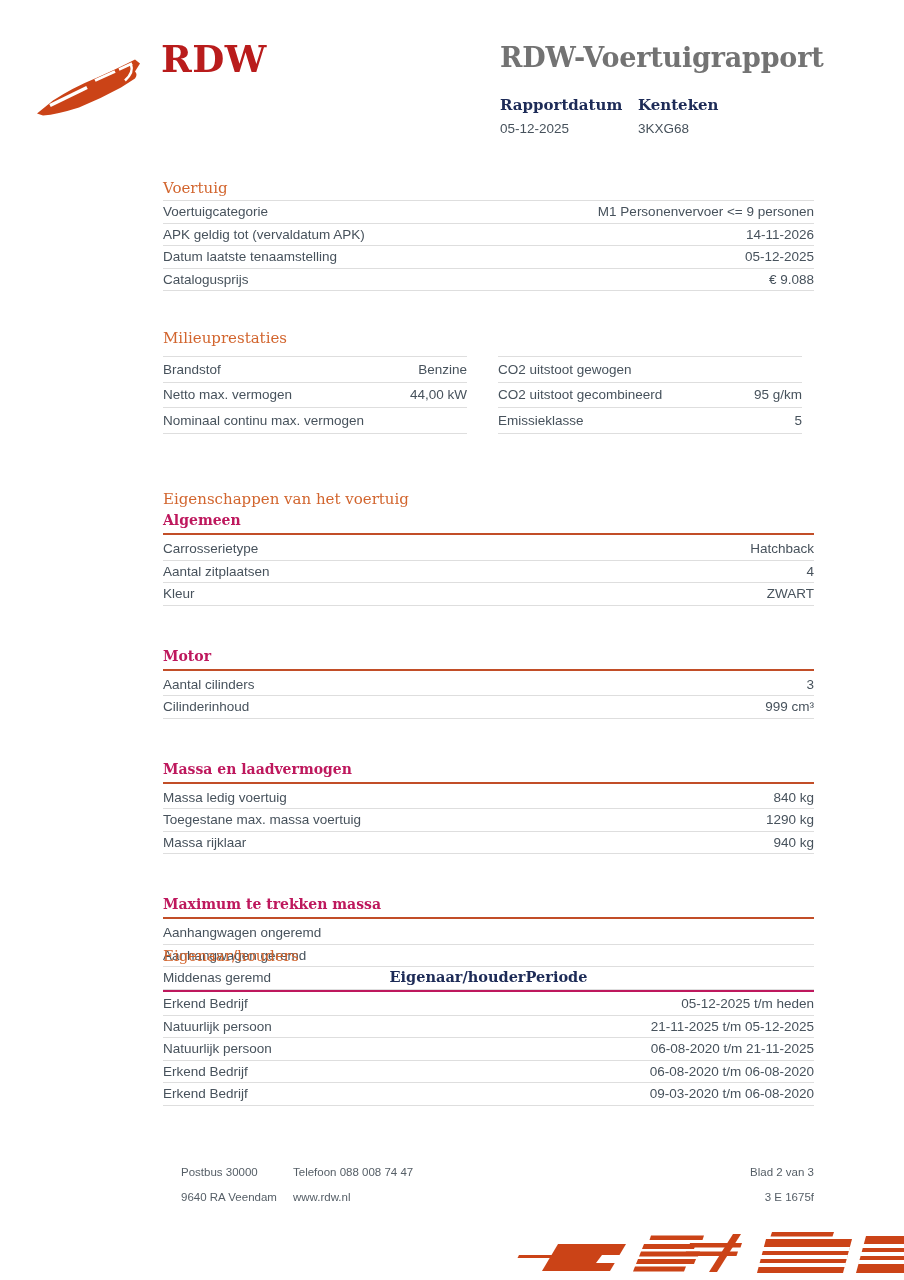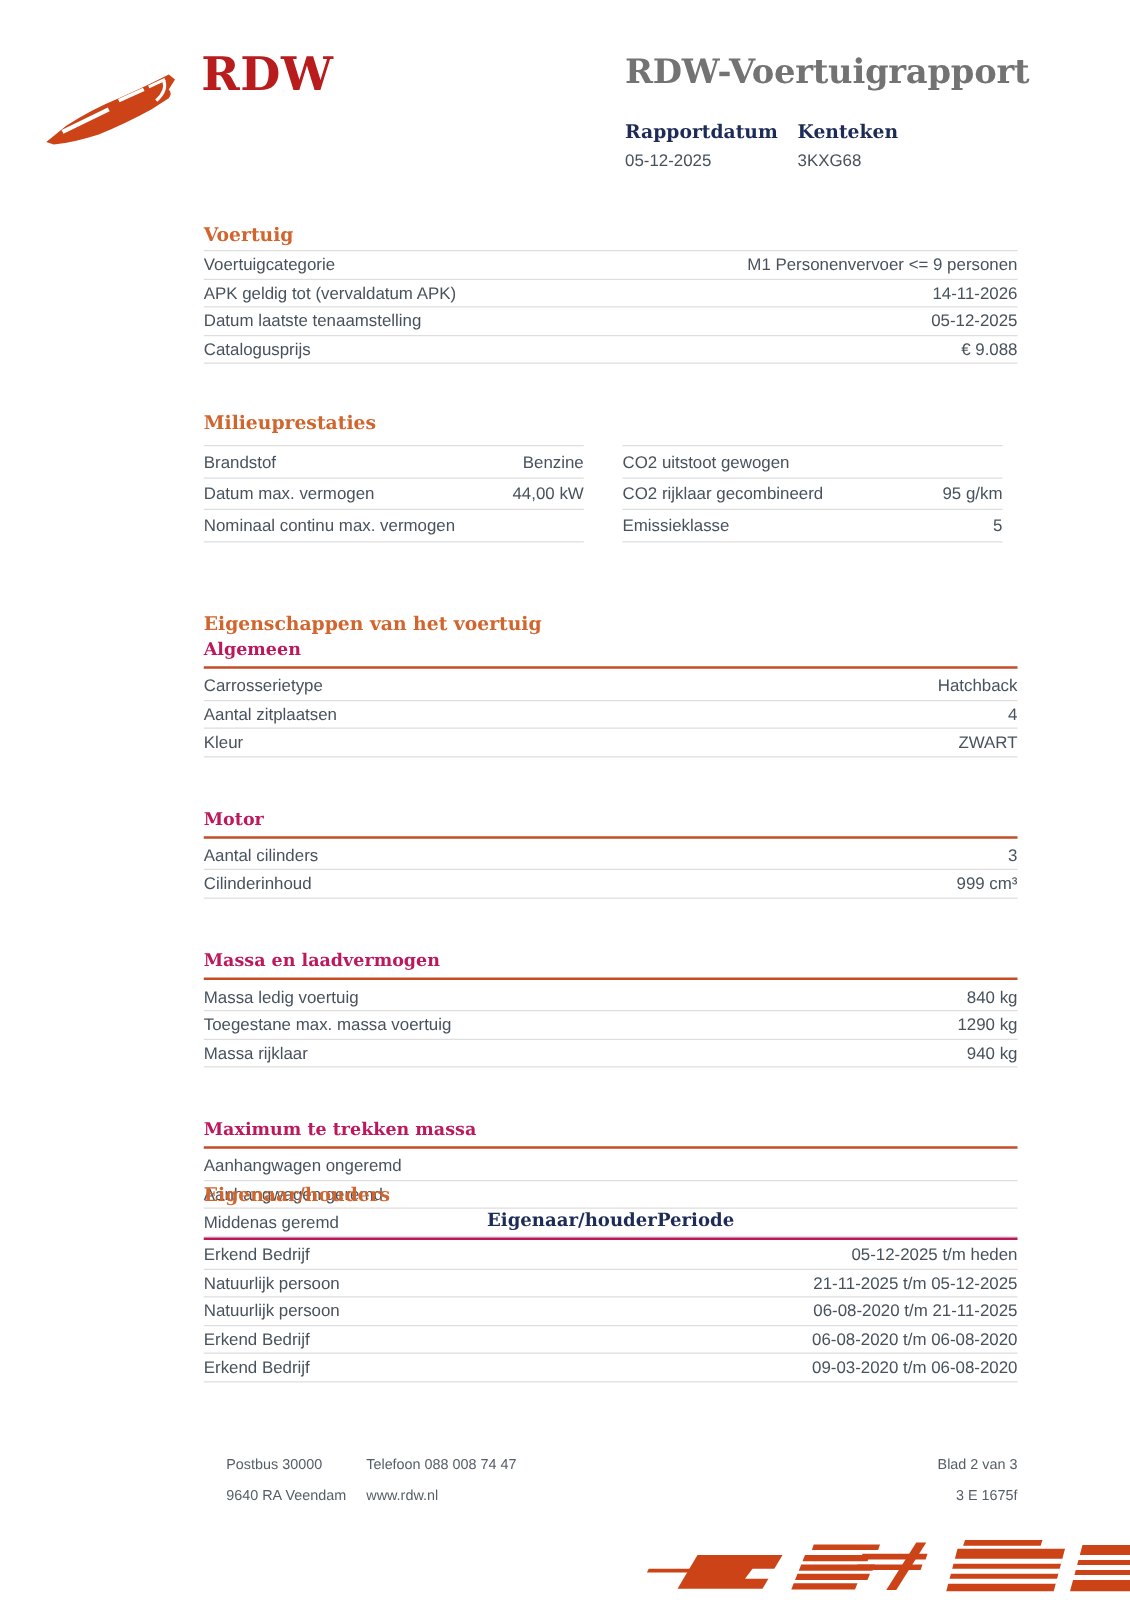--- a/index.html
+++ b/index.html
@@ -29,21 +29,21 @@
 
   
   .content { position:absolute; left:163px; width:651px; top:0; }
   section { position:absolute; left:0; right:0; }
   #sec-voertuig   { top:179px; }
   #sec-milieu     { top:329px; }
   #sec-eigenschappen { top:490px; }
   #sec-eigenaar   { top:947px; }
 
   .sec-title {
-    font-family:"DejaVu Serif", serif; font-weight:700; font-size:15px;
+    font-family:"DejaVu Serif", serif; font-weight:400; font-size:15px;
     color:#D2652E; line-height:18px; margin-bottom:3px;
   }
   .sub-title {
     font-family:"DejaVu Serif", serif; font-weight:700; font-size:14px;
     color:#be185d; line-height:17px; padding-bottom:4px;
     border-bottom:2px solid #C24E28;
   }
   .rows { }
   .rows.bt { border-top:1px solid #DEDEDE; }
   .row {
@@ -129,35 +129,35 @@
 
     <section id="sec-milieu">
       <h2 class="sec-title">Milieuprestaties</h2>
       <div class="two-col">
         <div class="milieu-col rows bt">
           <div class="row">
             <span class="lbl">Brandstof</span>
             <span class="val">Benzine</span>
           </div>
           <div class="row">
-            <span class="lbl">Datum max. vermogen</span>
+            <span class="lbl">Netto max. vermogen</span>
             <span class="val">44,00 kW</span>
           </div>
           <div class="row">
             <span class="lbl">Nominaal continu max. vermogen</span>
             <span class="val"></span>
           </div>
         </div>
         <div class="milieu-col rows bt">
           <div class="row">
             <span class="lbl">CO2 uitstoot gewogen</span>
             <span class="val"></span>
           </div>
           <div class="row">
-            <span class="lbl">CO2 rijklaar gecombineerd</span>
+            <span class="lbl">CO2 uitstoot gecombineerd</span>
             <span class="val">95 g/km</span>
           </div>
           <div class="row">
             <span class="lbl">Emissieklasse</span>
             <span class="val">5</span>
           </div>
         </div>
       </div>
     </section>
 

